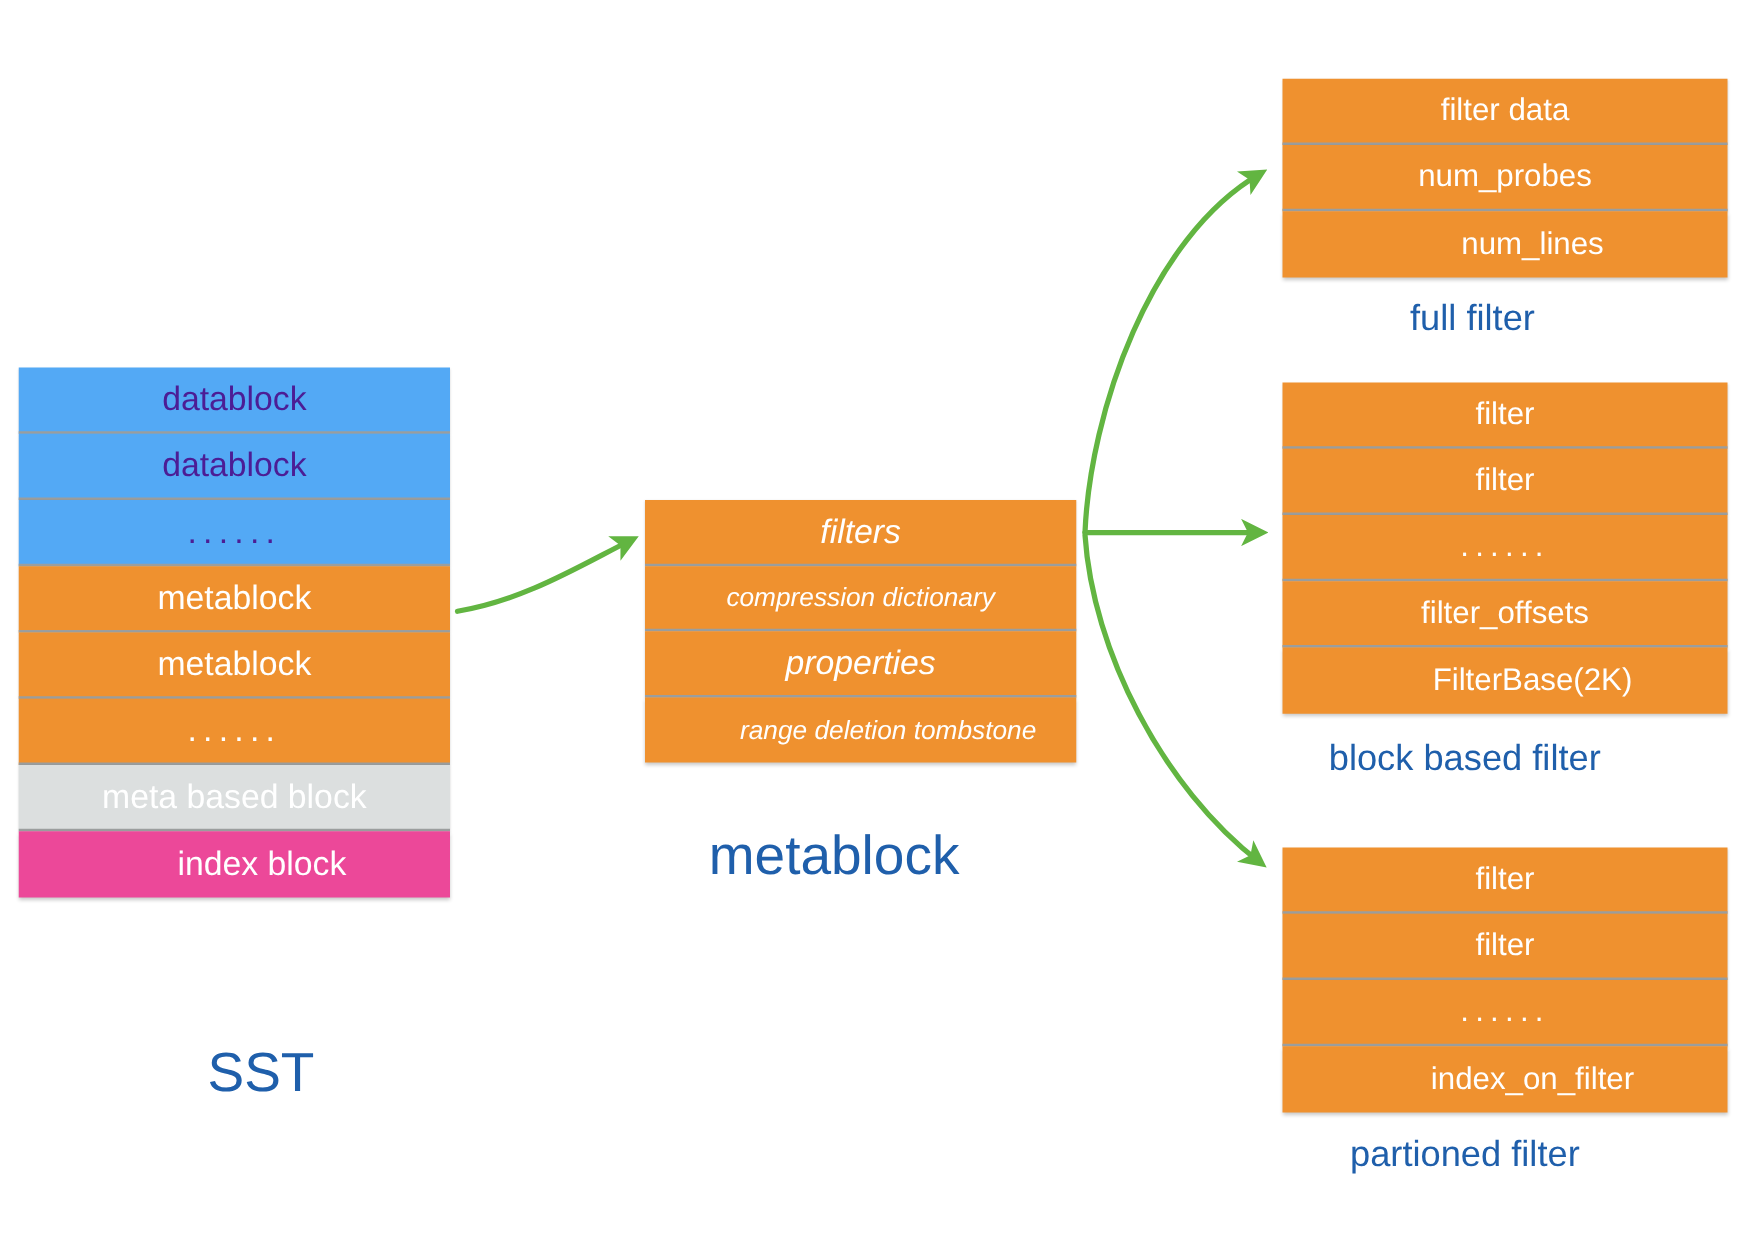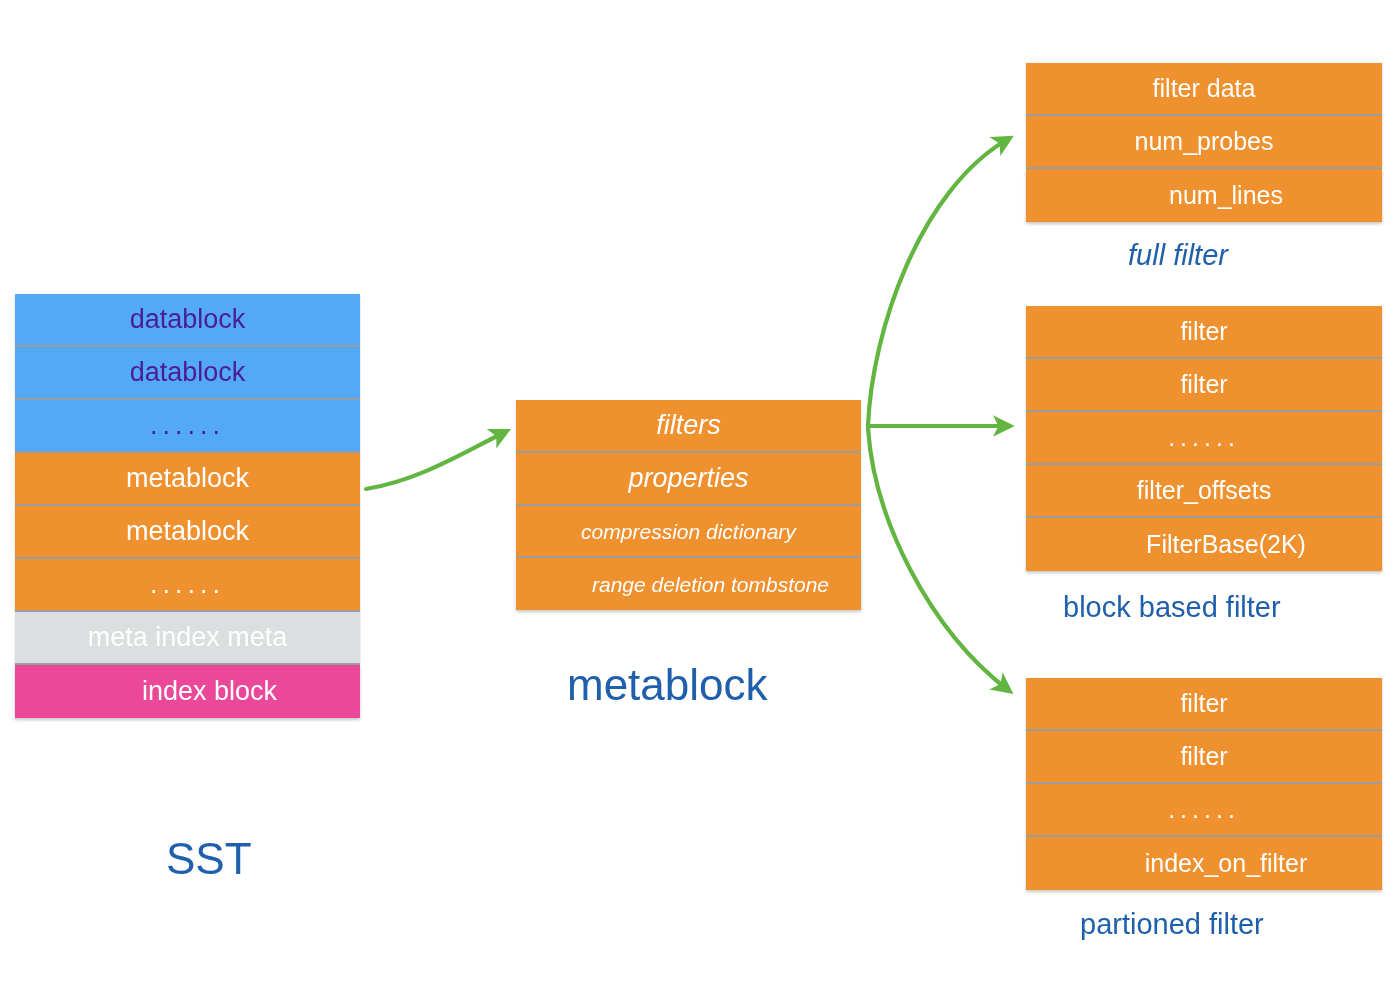--- a/index.html
+++ b/index.html
@@ -104,21 +104,21 @@
     color: #1f5fab;
     white-space: nowrap;
     z-index: 3;
     line-height: 1;
   }
   .caption-lg { font-size: 44px; }
   .caption-md { font-size: 29px; }
 
   #caption-sst       { left: 122px; top: 837px; margin-left: 44px; }
   #caption-metablock { left: 567px; top: 663px; }
-  #caption-full      { left: 1128px; top: 241px; text-align: right; font-style: italic; }
+  #caption-full      { left: 1128px; top: 241px; text-align: right; }
   #caption-block     { left: 1063px; top: 593px; }
   #caption-part      { left: 1080px; top: 910px; }
 
   .dots { letter-spacing: 5px; }
 </style>
 </head>
 <body>
 
 <div class="canvas">
 
@@ -151,39 +151,39 @@
     <div class="row c-orange">
       <span class="label t-white">metablock</span>
     </div>
     <div class="row c-orange">
       <span class="label t-white">metablock</span>
     </div>
     <div class="row c-orange">
       <span class="label t-white dots">......</span>
     </div>
     <div class="row c-ltgray">
-      <span class="label t-white">meta index meta</span>
+      <span class="label t-white">meta based block</span>
     </div>
     <div class="row c-gray">
       <span class="label t-white">index block</span>
     </div>
   </div>
 
   <div class="caption caption-lg" id="caption-sst">SST</div>
 
   <div class="stack" id="metablock-stack">
     <div class="row c-orange">
       <span class="label t-white">filters</span>
     </div>
-    <div class="row c-orange">
-      <span class="label t-white">properties</span>
-    </div>
     <div class="row c-orange compact">
       <span class="label t-white">compression dictionary</span>
     </div>
+    <div class="row c-orange">
+      <span class="label t-white">properties</span>
+    </div>
     <div class="row c-orange compact">
       <span class="label t-white">range deletion tombstone</span>
     </div>
   </div>
 
   <div class="caption caption-lg" id="caption-metablock">metablock</div>
 
   <div class="stack rstack" id="full-filter-stack">
     <div class="row c-orange">
       <span class="label t-white">filter data</span>

